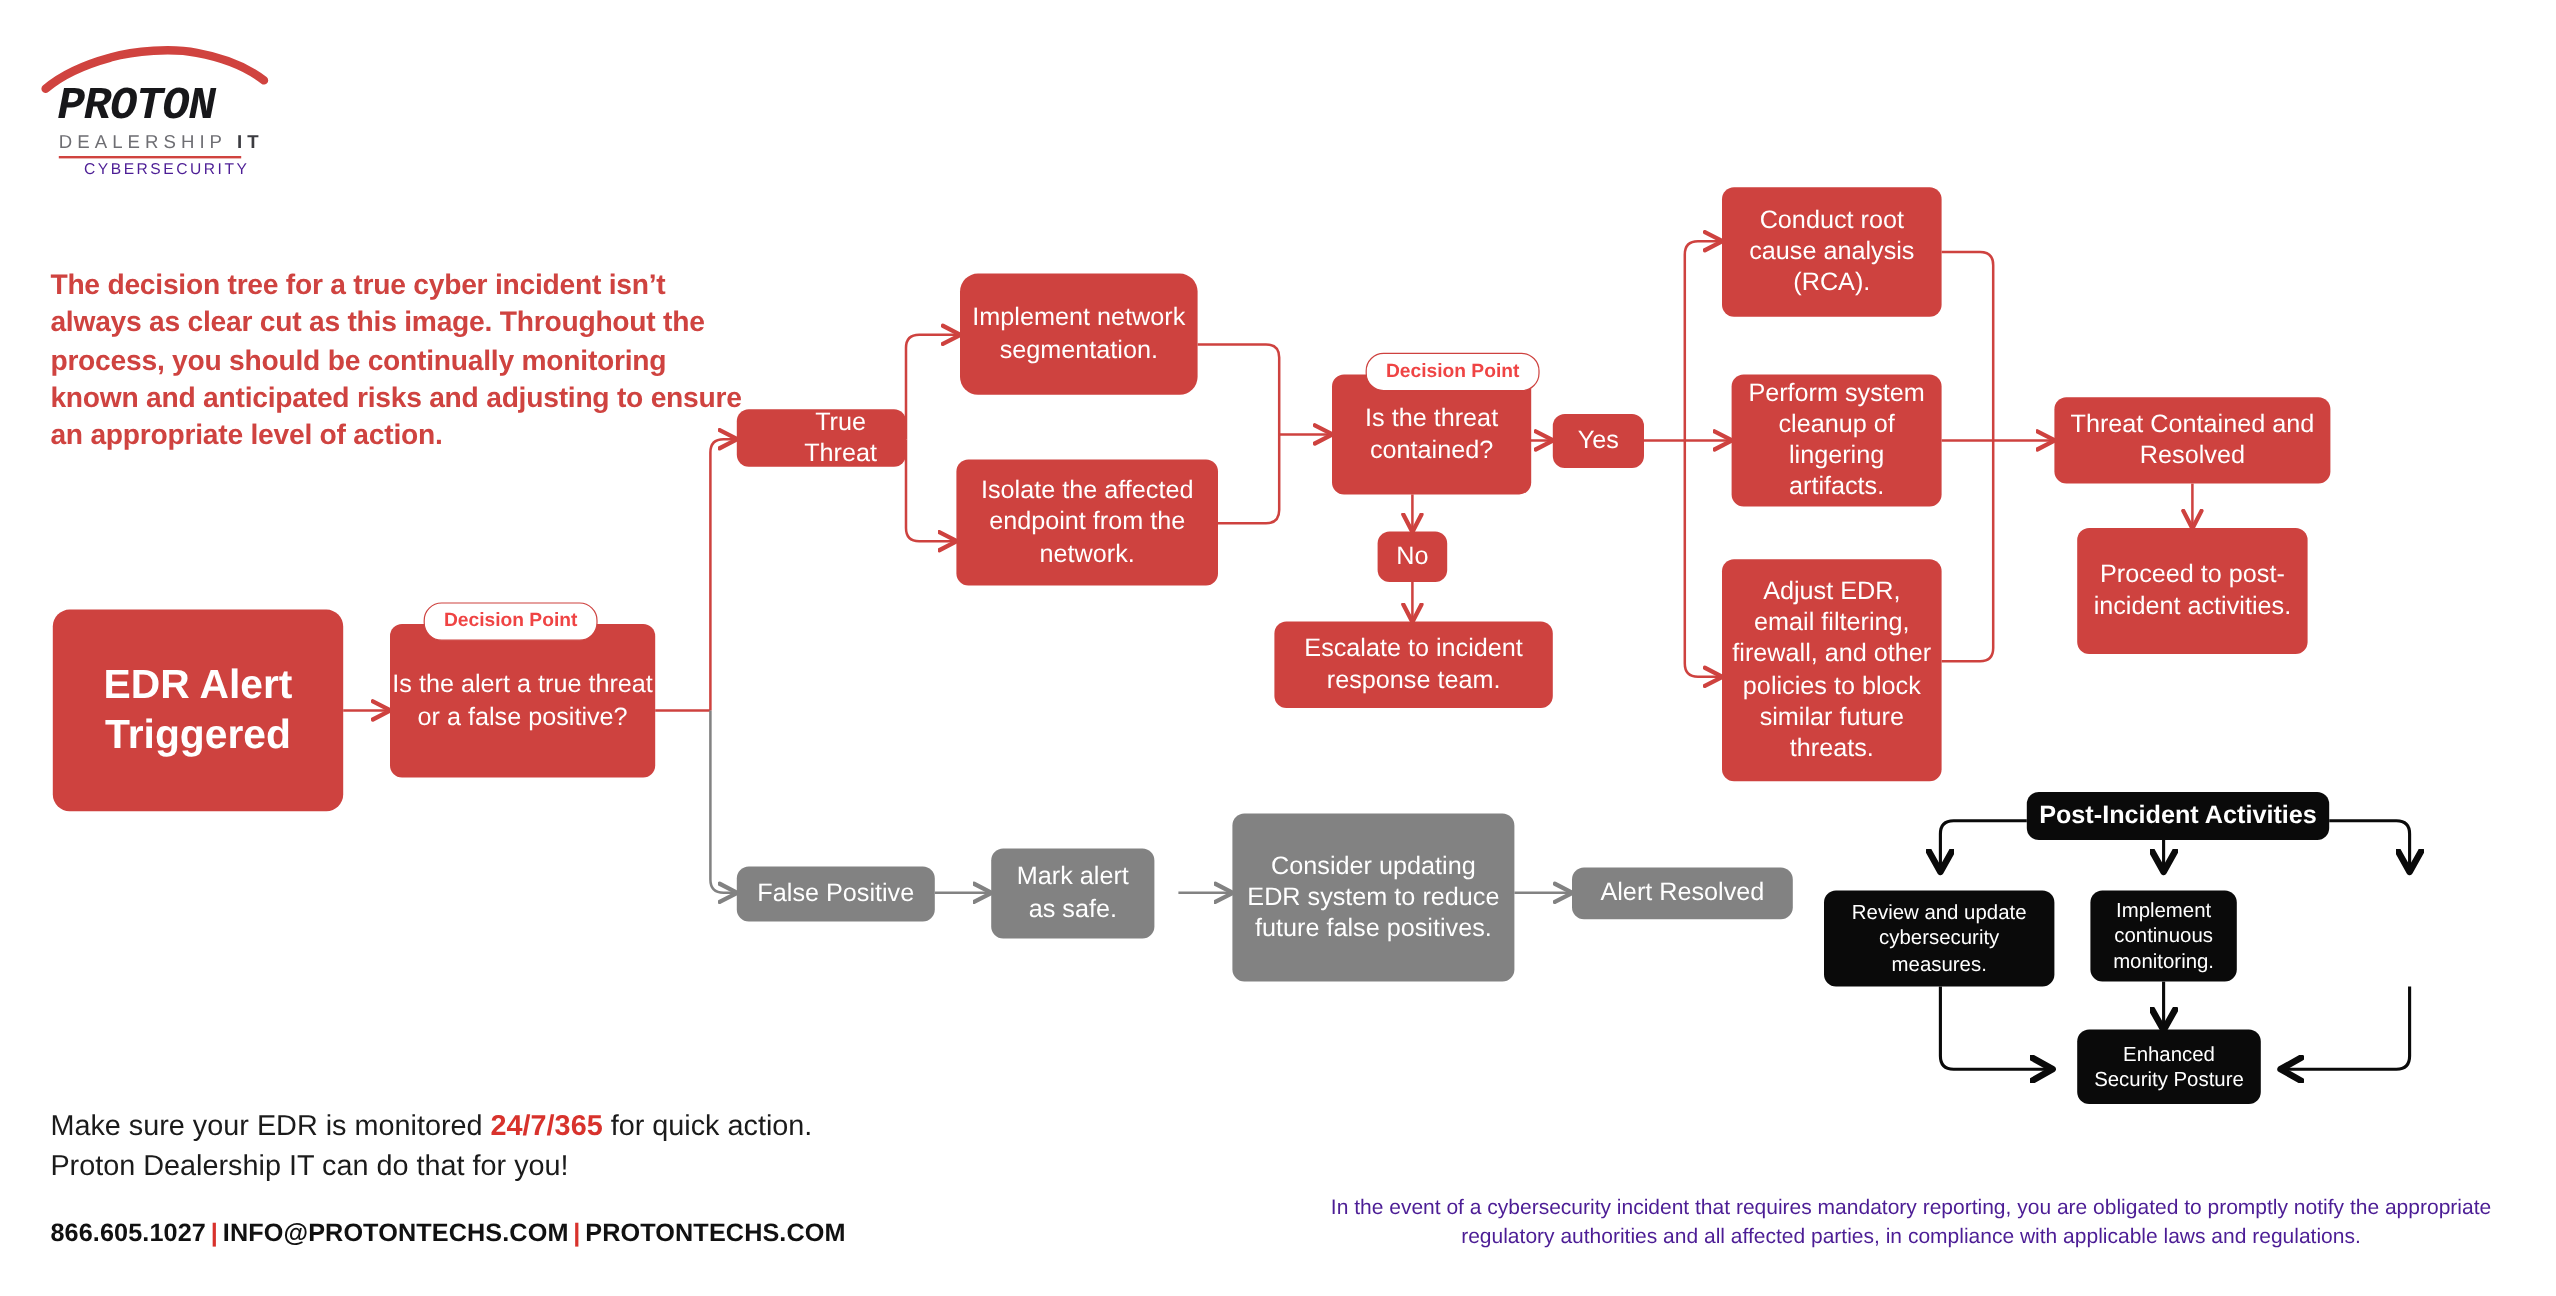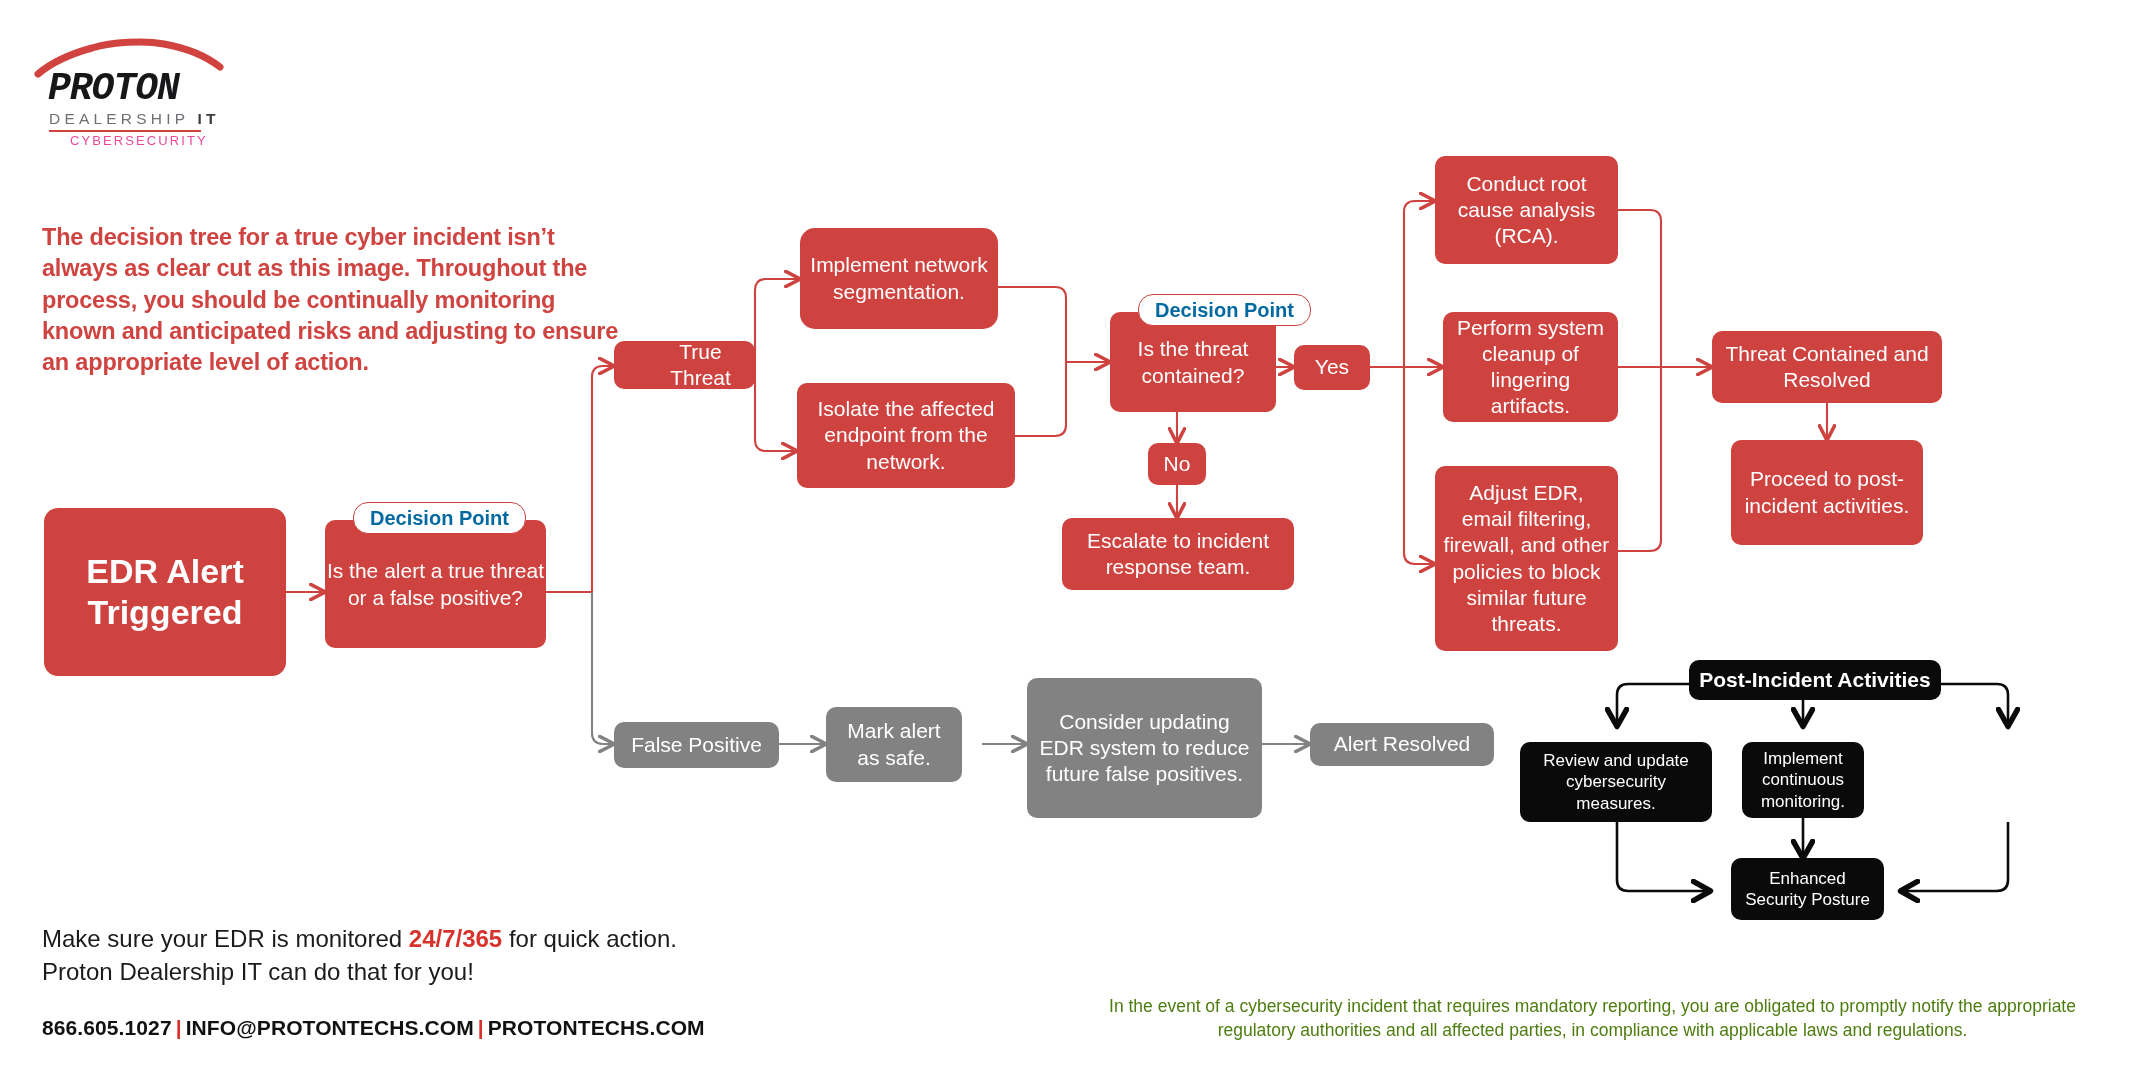--- a/index.html
+++ b/index.html
@@ -19,21 +19,21 @@
     font-family:Liberation Mono, monospace;line-height:1;
   }
   .logo-sub{
     position:absolute;left:15px;top:76px;font-size:15.5px;letter-spacing:4.2px;
     color:#6e6e73;font-family:"Liberation Sans", sans-serif;
   }
   .logo-sub b{color:#3b3b40;}
   .logo-rule{position:absolute;left:15px;top:96px;width:152px;height:1.5px;background:#d0433f;}
   .logo-cyber{
     position:absolute;left:36px;top:99px;font-size:13px;letter-spacing:2.1px;
-    color:#ec4899;font-family:"Liberation Sans", sans-serif;
+    color:#4c1d95;font-family:"Liberation Sans", sans-serif;
   }
 
   
   .intro{
     position:absolute;left:42px;top:222px;width:580px;
     color:#cf4340;font-weight:bold;font-size:23.5px;line-height:1.33;
     letter-spacing:-0.2px;
   }
 
   
@@ -46,21 +46,21 @@
   .gray{background:#828282;}
   .black{background:#0a0a0a;}
 
   .big-red{
     border-radius:14px;font-size:34px;font-weight:bold;line-height:1.22;
   }
   .dp-wrap{position:absolute;}
   .dp-badge{
     position:absolute;left:28px;top:0;height:30px;padding:0 16px;
     border:1.8px solid #ce423f;border-radius:15px;background:#ffffff;
-    color:#0369a1;font-size:20px;font-weight:bold;display:flex;
+    color:#ef4444;font-size:16px;font-weight:bold;display:flex;
     align-items:center;justify-content:center;white-space:nowrap;z-index:3;text-align:center;
   }
   .dp-body{
     position:absolute;left:0;top:18px;background:#ce423f;border-radius:10px;
     color:#fff;display:flex;align-items:center;justify-content:center;
     text-align:center;font-size:21px;line-height:1.3;z-index:2;box-sizing:border-box;
   }
 
   
   .foot-line{
@@ -68,21 +68,21 @@
     font-size:24px;line-height:1.38;
   }
   .foot-line .hl{color:#d8322c;font-weight:bold;}
   .foot-contact{
     position:absolute;left:42px;top:1016px;font-size:21px;font-weight:bold;
     color:#111111;letter-spacing:0.1px;white-space:nowrap;
   }
   .foot-contact .sep{color:#d8322c;font-weight:bold;padding:0 4px;}
   .disclaimer{
     position:absolute;left:1085px;top:995px;width:1015px;text-align:center;
-    color:#4d7c0f;font-size:17.5px;line-height:1.36;
+    color:#4c1d95;font-size:17.5px;line-height:1.36;
   }
 </style>
 </head>
 <body>
 
 <div class="stage">
 
   <div class="logo">
     <svg width="200" height="46" viewBox="0 0 200 46">
       <path d="M4 40 C 18 28, 36 20, 58 14 C 78 8, 110 6, 130 10 C 152 14, 172 22, 186 33" fill="none" stroke="#d0433f" stroke-width="7" stroke-linecap="round"></path>

